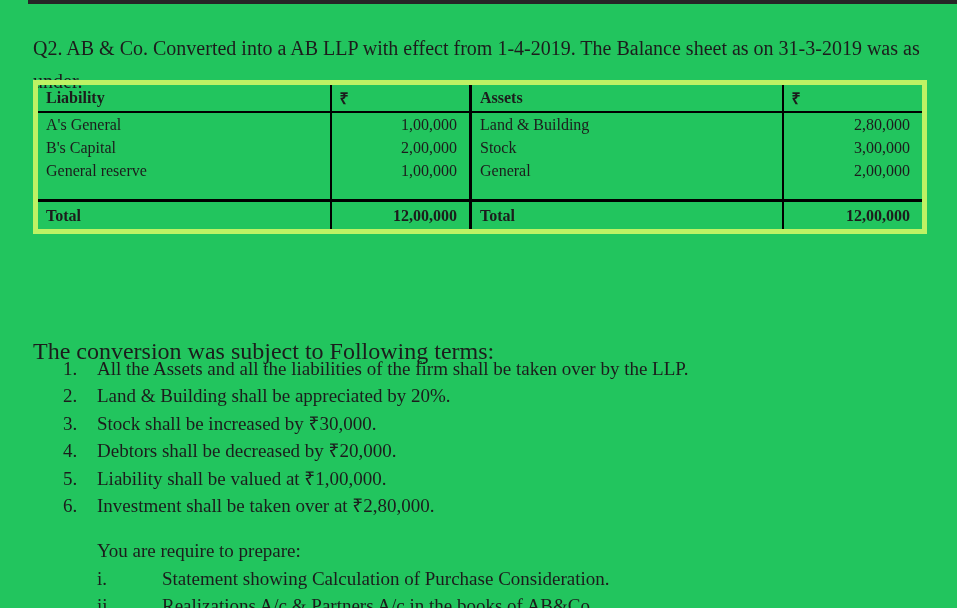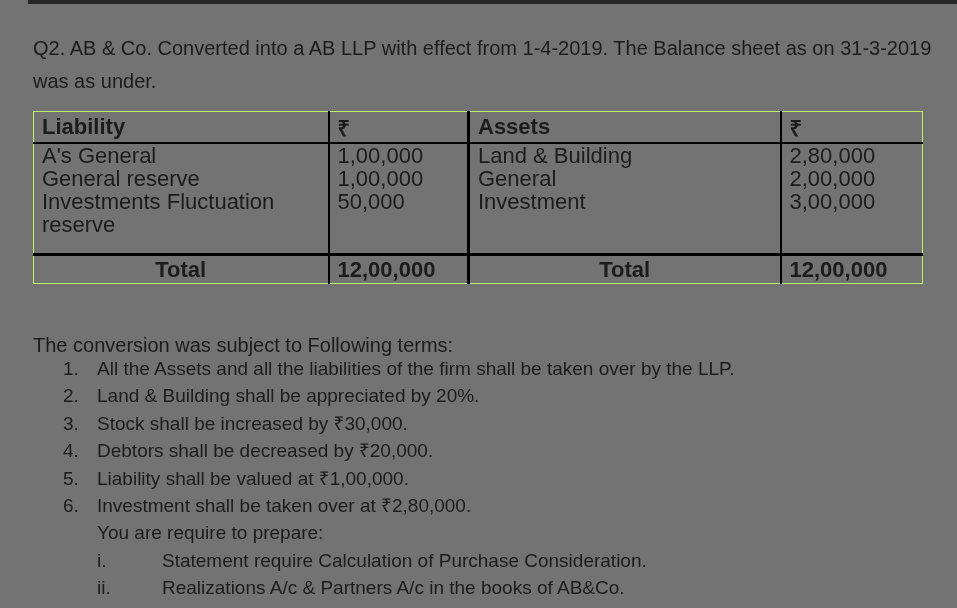--- a/index.html
+++ b/index.html
@@ -1,22 +1,22 @@
 <!DOCTYPE html>
 <html><head>
 <meta charset="utf-8">
 <style>
   html, body { margin: 0; padding: 0; }
   .page {
     position: relative;
     width: 957px;
     height: 608px;
-    background: #737373;
+    background: #22c55e;
     color: #1c1c1c;
-    font-family: Liberation Sans, sans-serif;
+    font-family: Liberation Serif, serif;
     overflow: hidden;
   }
   .top-strip {
     position: absolute;
     top: 0; left: 28px; right: 0;
     height: 4px;
     background: #262626;
   }
   .intro {
     position: absolute;
@@ -24,23 +24,22 @@
     width: 902px;
     font-size: 20px;
     line-height: 33px;
   }
   table.balance-sheet {
     position: absolute;
     top: 80px; left: 33px;
     width: 889px;
     border-collapse: collapse;
     table-layout: fixed;
-    border: 1px solid #bef264;
-    font-size: 22px;
-    margin-top: 31px;
+    border: 5px solid #bef264;
+    font-size: 16px;
   }
   .balance-sheet col.c1 { width: 295px; }
   .balance-sheet col.c2 { width: 140px; }
   .balance-sheet col.c3 { width: 312px; }
   .balance-sheet col.c4 { width: 142px; }
   .balance-sheet th, .balance-sheet td {
     padding: 0 8px;
     text-align: left;
     font-weight: normal;
     vertical-align: top;
@@ -50,46 +49,45 @@
   .balance-sheet thead th {
     border-bottom: 2px solid #000;
     font-weight: bold;
     height: 26px;
     vertical-align: middle;
   }
   .balance-sheet tbody td {
     line-height: 23px;
     height: 23px;
   }
-  .balance-sheet td.num { text-align: left; padding-right: 12px; }
+  .balance-sheet td.num { text-align: right; padding-right: 12px; }
   .balance-sheet tr.spacer td { height: 17px; }
   .balance-sheet tfoot td {
     border-top: 3px solid #000;
     font-weight: bold;
     height: 27px;
     line-height: 27px;
     vertical-align: middle;
-    text-align: center;
   }
   .terms-heading {
     position: absolute;
     top: 314px; left: 33px;
-    font-size: 20px;
+    font-size: 24px;
   }
   .terms {
     position: absolute;
     top: 355px; left: 63px;
     width: 880px;
     font-size: 19px;
     line-height: 27.4px;
   }
   .term-row { display: flex; }
   .term-num { width: 34px; flex: 0 0 34px; }
   .term-text { flex: 1; }
-  .prepare-heading { margin-left: 34px; }
+  .prepare-heading { margin-left: 34px; margin-top: 18px; }
   .prep-row { display: flex; margin-left: 34px; }
   .prep-num { width: 65px; flex: 0 0 65px; }
 </style>
 </head>
 <body>
 
 <div class="page">
   <div class="top-strip"></div>
 
   <p class="intro">Q2. AB &amp; Co. Converted into a AB LLP with effect from 1-4-2019. The Balance sheet as on 31-3-2019 was as under.</p>
@@ -110,30 +108,30 @@
       </tr>
     </thead>
     <tbody>
       <tr>
         <td>A's General</td>
         <td class="b-amt num">1,00,000</td>
         <td class="b-asset">Land &amp; Building</td>
         <td class="b-amt num">2,80,000</td>
       </tr>
       <tr>
+        <td>B's Capital</td>
+        <td class="b-amt num">2,00,000</td>
+        <td class="b-asset">Stock</td>
+        <td class="b-amt num">3,00,000</td>
+      </tr>
+      <tr>
         <td>General reserve</td>
         <td class="b-amt num">1,00,000</td>
         <td class="b-asset">General</td>
         <td class="b-amt num">2,00,000</td>
-      </tr>
-      <tr>
-        <td>Investments Fluctuation reserve</td>
-        <td class="b-amt num">50,000</td>
-        <td class="b-asset">Investment</td>
-        <td class="b-amt num">3,00,000</td>
       </tr>
       <tr class="spacer">
         <td></td>
         <td class="b-amt"></td>
         <td class="b-asset"></td>
         <td class="b-amt"></td>
       </tr>
     </tbody>
     <tfoot>
       <tr>
@@ -170,20 +168,20 @@
     </div>
     <div class="term-row">
       <span class="term-num">6.</span>
       <span class="term-text">Investment shall be taken over at ₹2,80,000.</span>
     </div>
 
     <div class="prepare-heading">You are require to prepare:</div>
 
     <div class="prep-row">
       <span class="prep-num">i.</span>
-      <span class="term-text">Statement require Calculation of Purchase Consideration.</span>
+      <span class="term-text">Statement showing Calculation of Purchase Consideration.</span>
     </div>
     <div class="prep-row">
       <span class="prep-num">ii.</span>
       <span class="term-text">Realizations A/c &amp; Partners A/c in the books of AB&amp;Co.</span>
     </div>
   </div>
 </div>
 
 </body></html>

